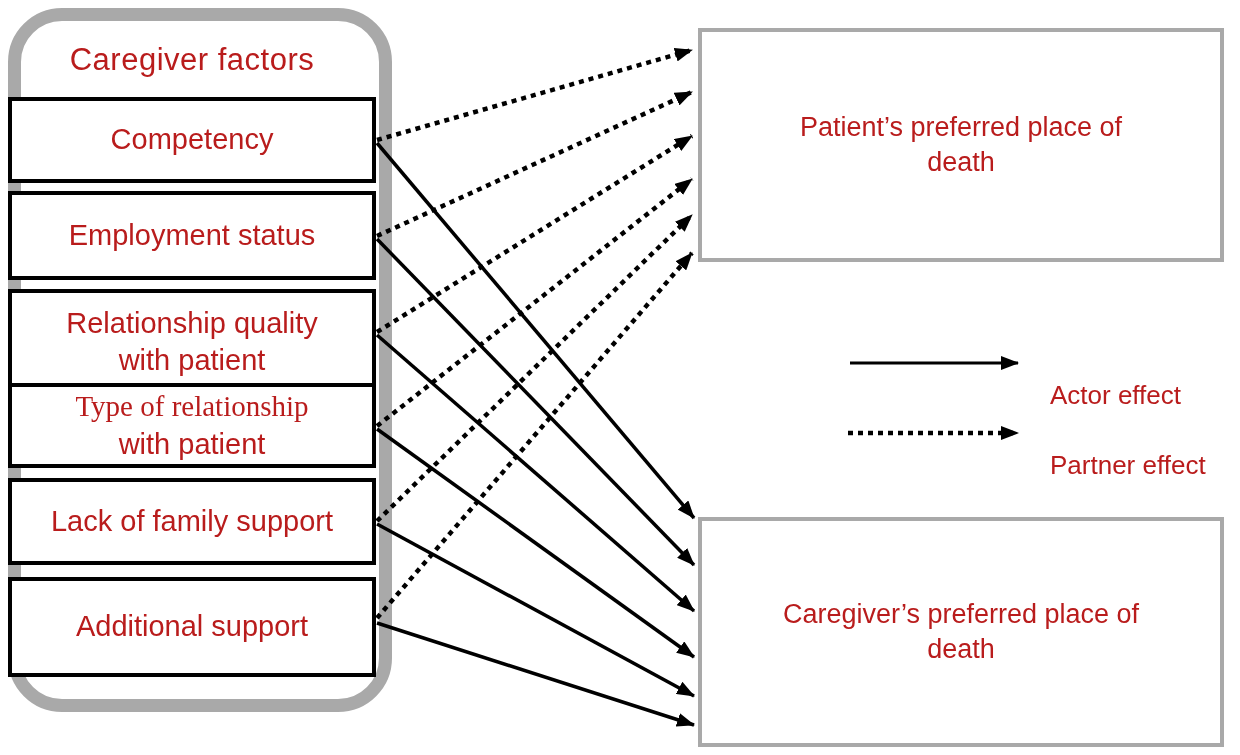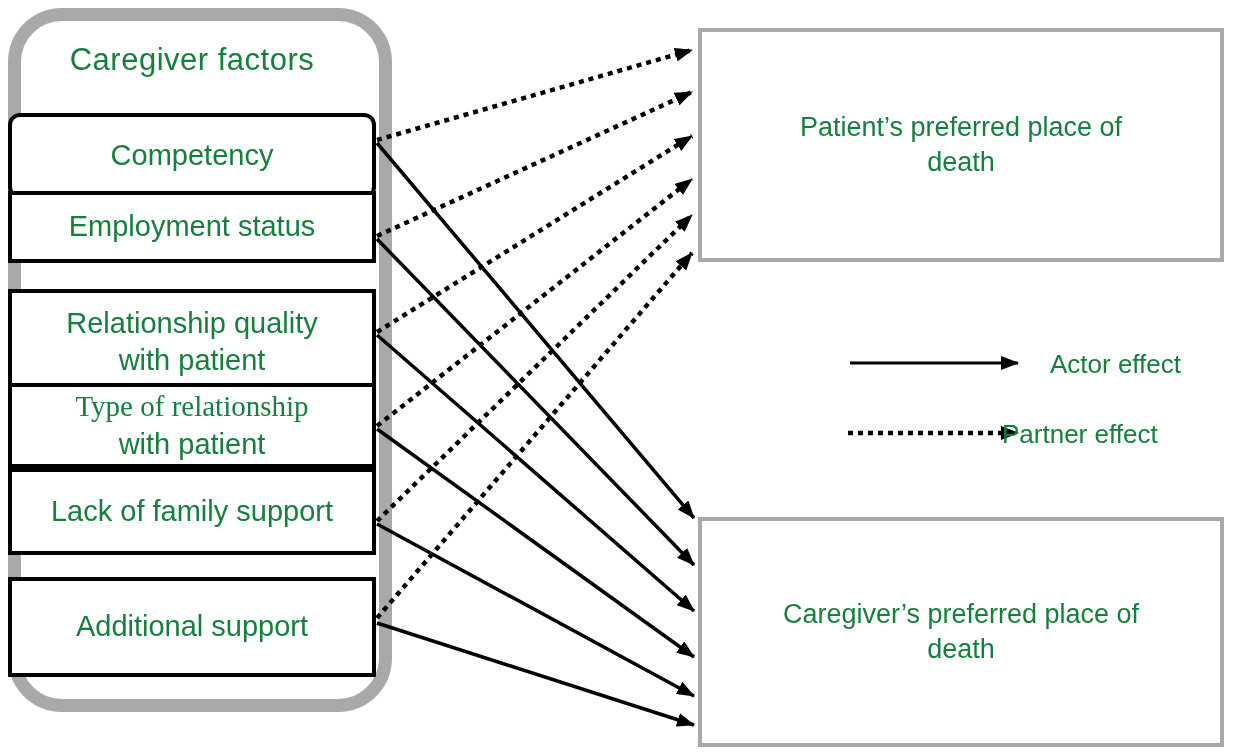--- a/index.html
+++ b/index.html
@@ -2,21 +2,21 @@
 <html><head>
 <meta charset="utf-8">
 <style>
   html, body { margin: 0; padding: 0; background: #ffffff; }
   .canvas {
     position: relative;
     width: 1240px;
     height: 755px;
     background: #ffffff;
     font-family: "Liberation Sans", sans-serif;
-    color: #15803d;
+    color: #b91c1c;
     overflow: hidden;
   }
   .factor-panel {
     position: absolute;
     left: 8px; top: 8px;
     width: 384px; height: 704px;
     border: 13px solid #a9a9a9;
     border-radius: 54px;
     background: #ffffff;
     box-sizing: border-box;
@@ -37,25 +37,25 @@
     border: 4px solid #000000;
     background: #ffffff;
     display: flex;
     flex-direction: column;
     align-items: center;
     justify-content: center;
     text-align: center;
     font-size: 29px;
     line-height: 1.28;
   }
-  .fb1 { top: 113px;  height: 86px; border-radius: 12px; }
-  .fb2 { top: 191px; height: 72px; }
+  .fb1 { top: 97px;  height: 86px; }
+  .fb2 { top: 191px; height: 89px; }
   .fb3 { top: 289px; height: 106px; justify-content: center; }
   .fb4 { top: 383px; height: 85px; }
-  .fb5 { top: 468px; height: 87px; }
+  .fb5 { top: 478px; height: 87px; }
   .fb6 { top: 577px; height: 100px; }
   .serif-line { font-family: "Liberation Serif", serif; }
   .target-box {
     position: absolute;
     left: 698px;
     width: 526px;
     box-sizing: border-box;
     border: 4px solid #a9a9a9;
     background: #ffffff;
     display: flex;
@@ -71,23 +71,24 @@
   .overlay {
     position: absolute;
     left: 0; top: 0;
     width: 1240px; height: 755px;
     pointer-events: none;
   }
   .legend-label {
     position: absolute;
     font-size: 26px;
     white-space: nowrap;
+    margin-top: 31px;
   }
   .ll-actor   { left: 1050px; top: 349px; }
-  .ll-partner { left: 1002px; top: 419px; }
+  .ll-partner { left: 1050px; top: 419px; }
 </style>
 </head>
 <body>
 
 <div class="canvas">
 
   <div class="factor-panel"></div>
   <div class="panel-title">Caregiver factors</div>
 
   <div class="factor-box fb1">

